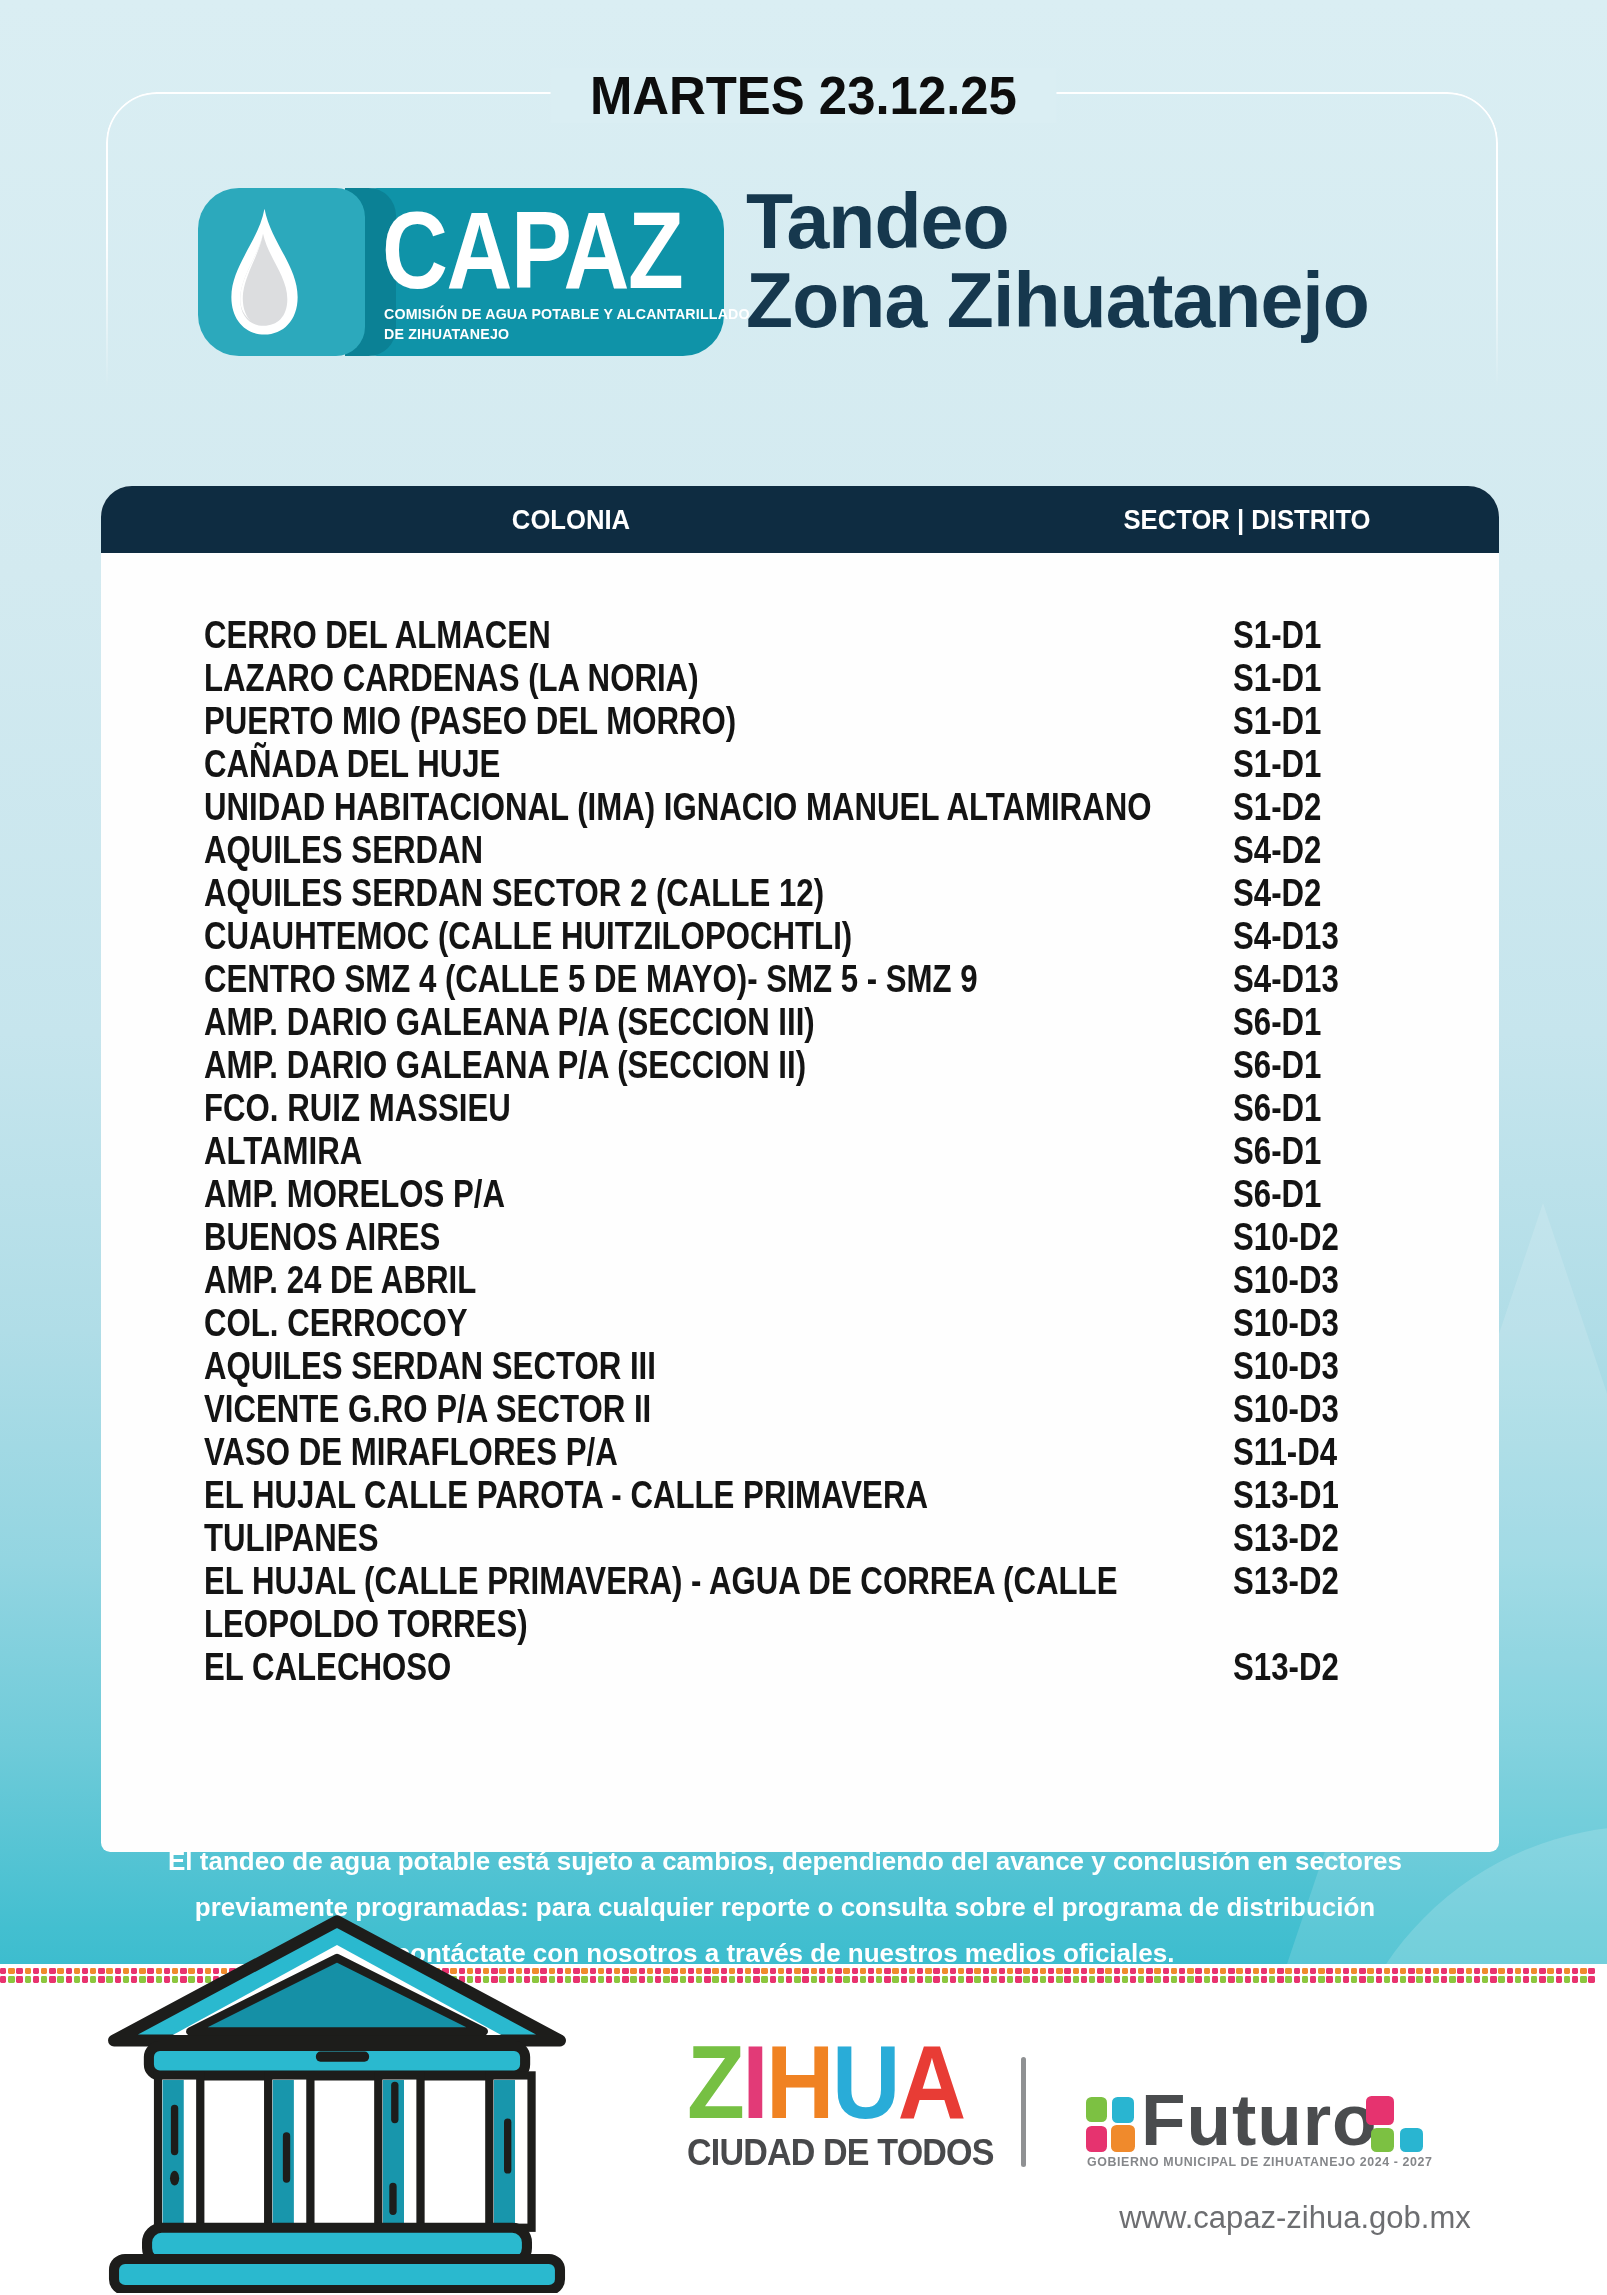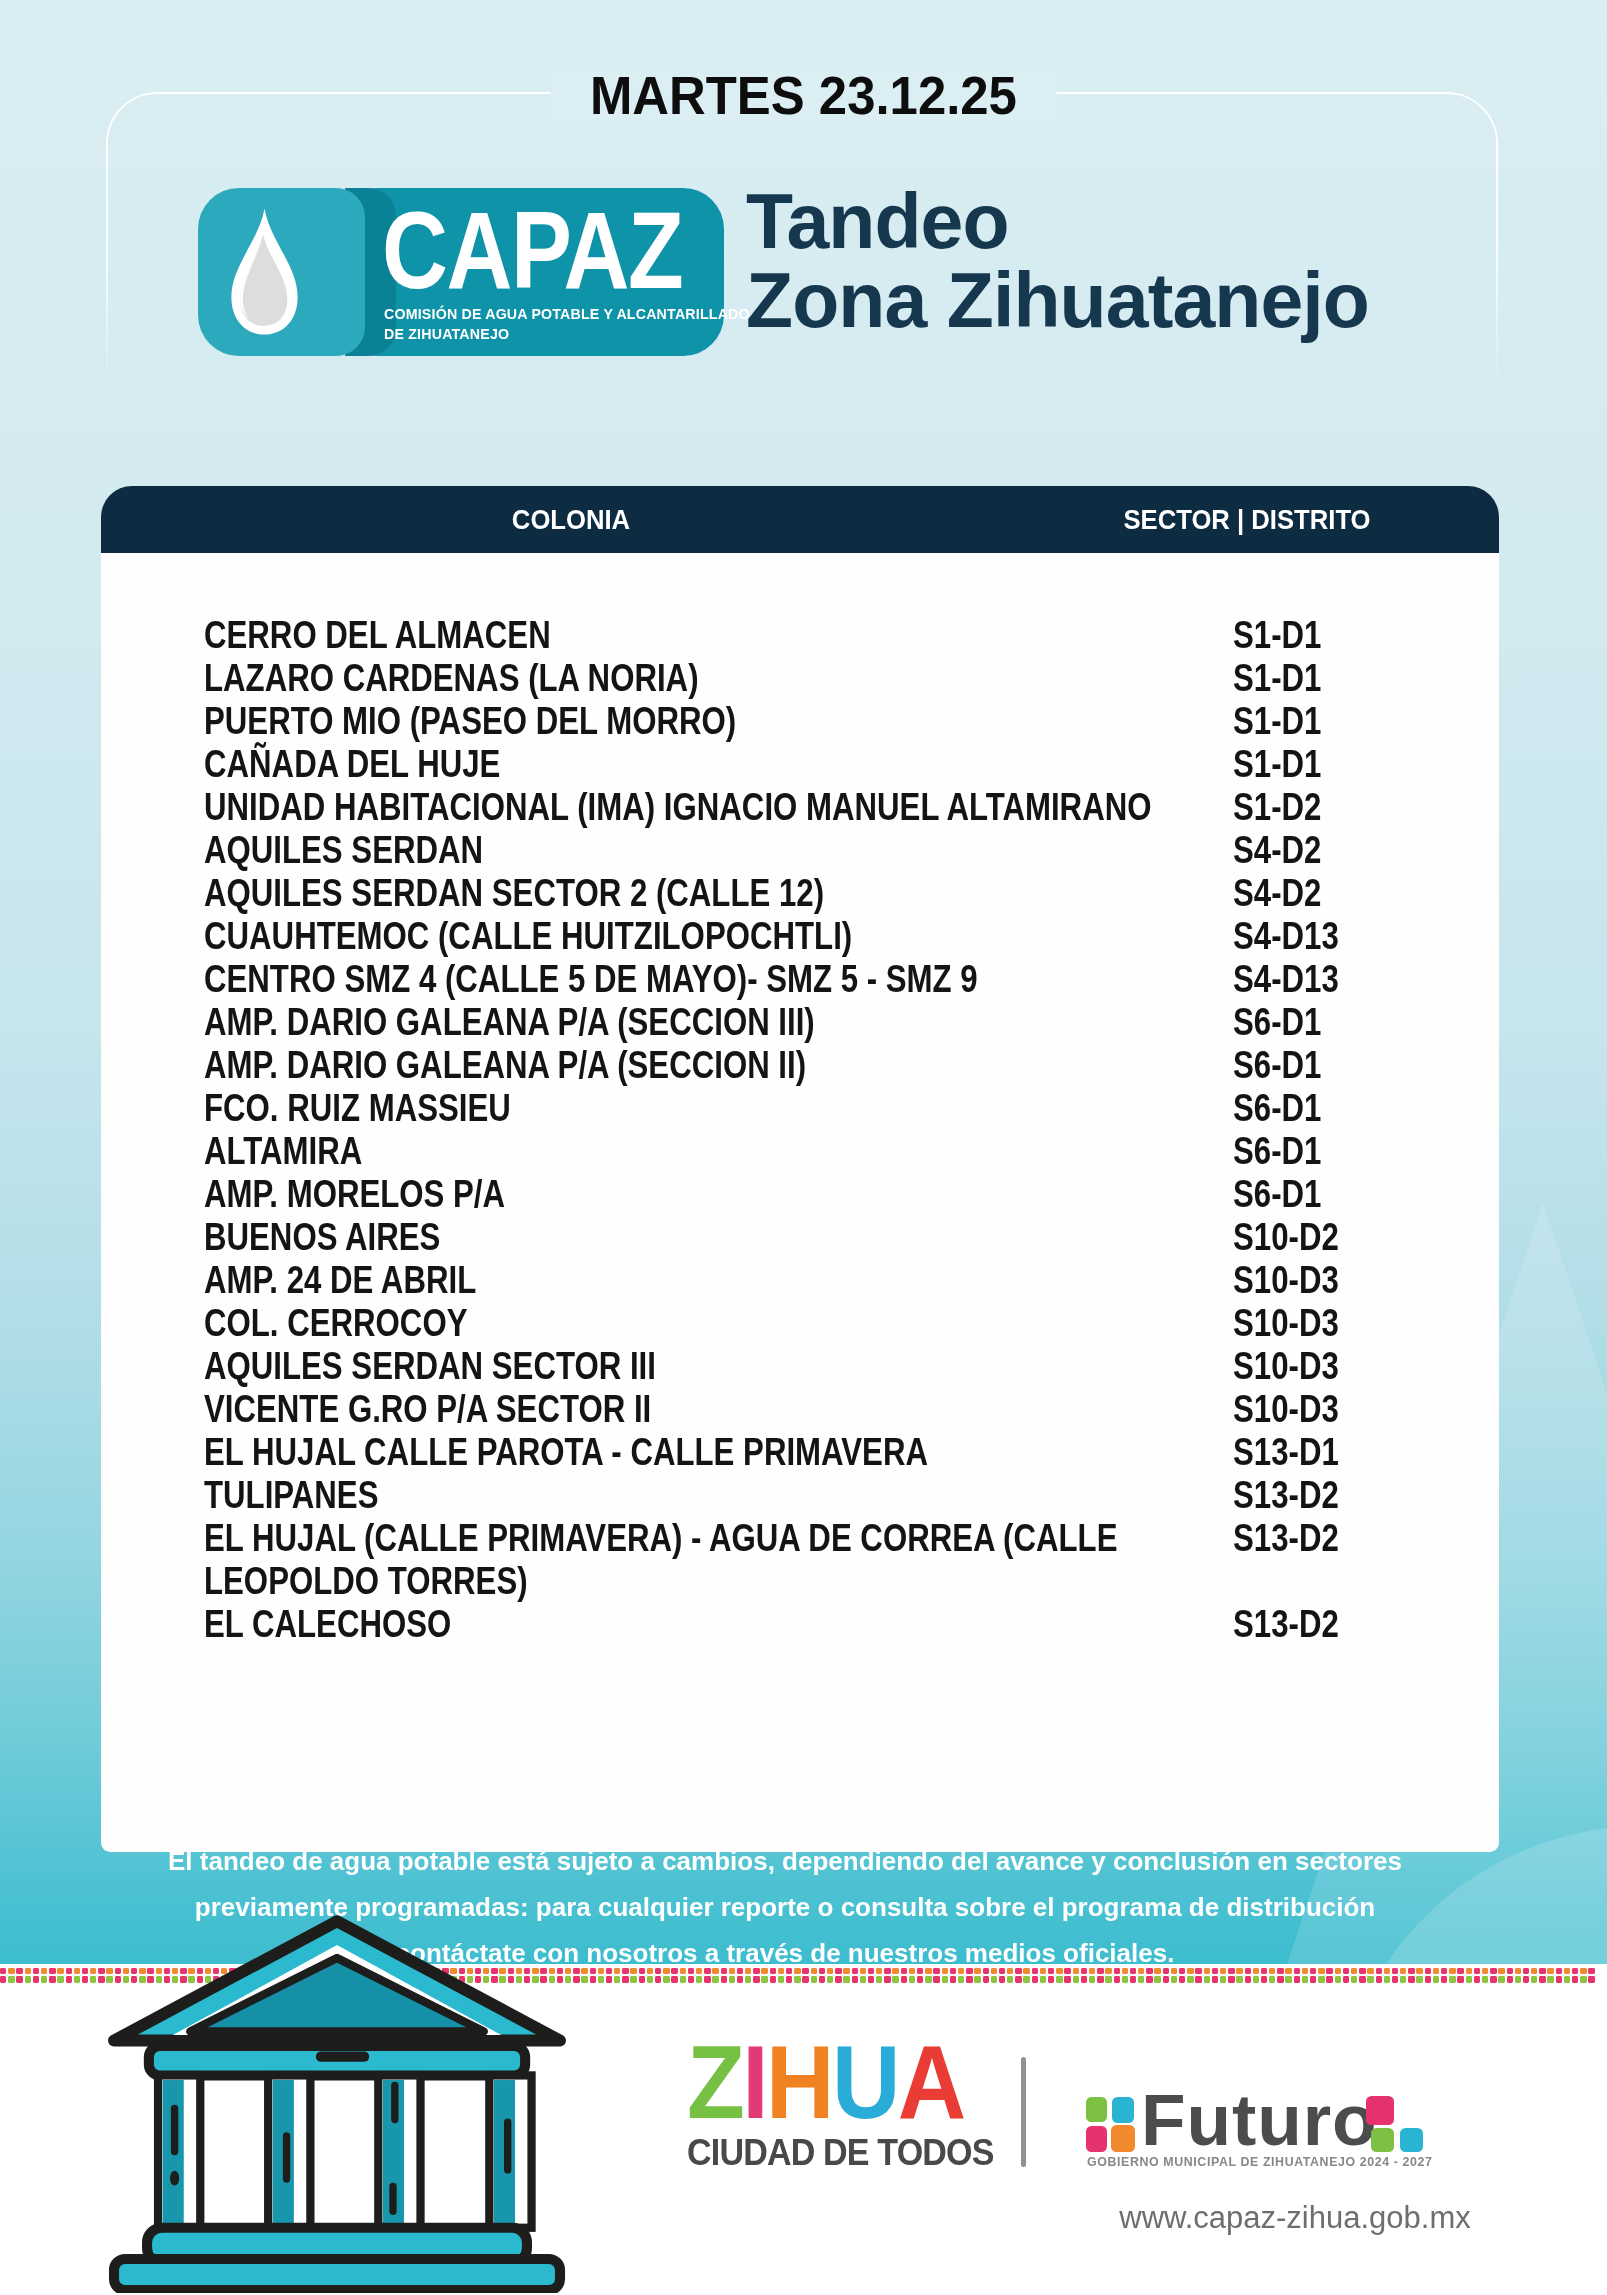--- a/index.html
+++ b/index.html
@@ -187,20 +187,24 @@
           <span class="c">COL. CERROCOY</span>
           <span class="s">S10-D3</span>
         </div>
         <div class="row">
           <span class="c">AQUILES SERDAN SECTOR III</span>
           <span class="s">S10-D3</span>
         </div>
         <div class="row">
           <span class="c">VICENTE G.RO P/A SECTOR II</span>
           <span class="s">S10-D3</span>
+        </div>
+        <div class="row">
+          <span class="c">VASO DE MIRAFLORES P/A</span>
+          <span class="s">S11-D4</span>
         </div>
         <div class="row">
           <span class="c">EL HUJAL CALLE PAROTA - CALLE PRIMAVERA</span>
           <span class="s">S13-D1</span>
         </div>
         <div class="row">
           <span class="c">TULIPANES</span>
           <span class="s">S13-D2</span>
         </div>
         <div class="row">

